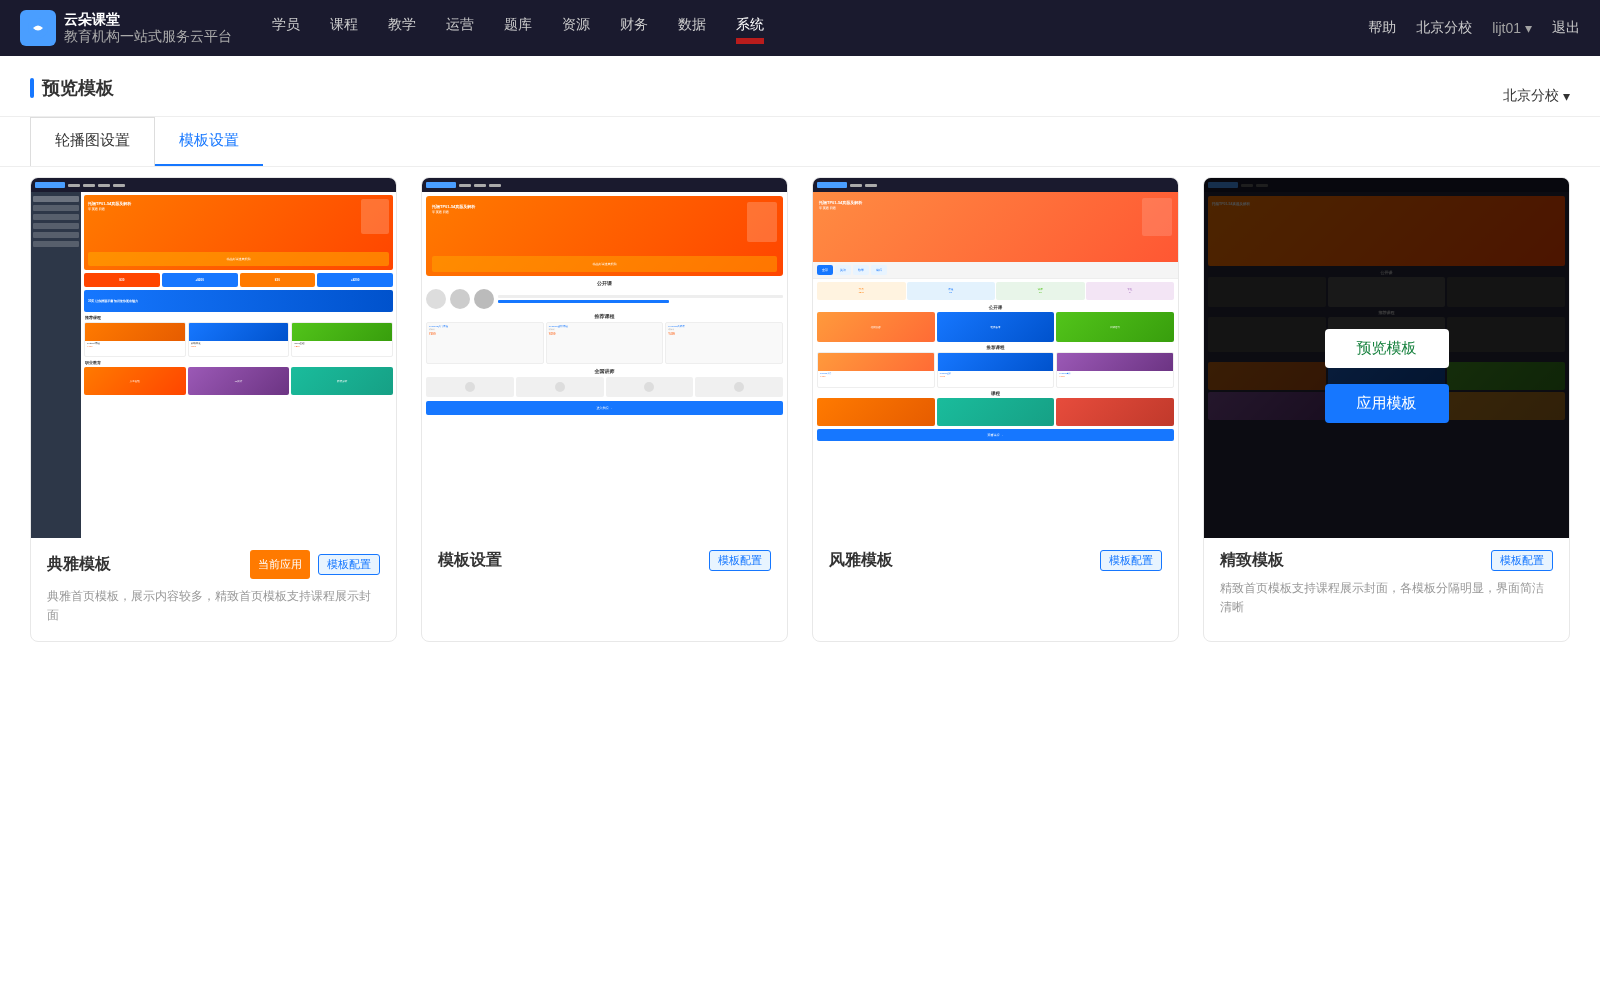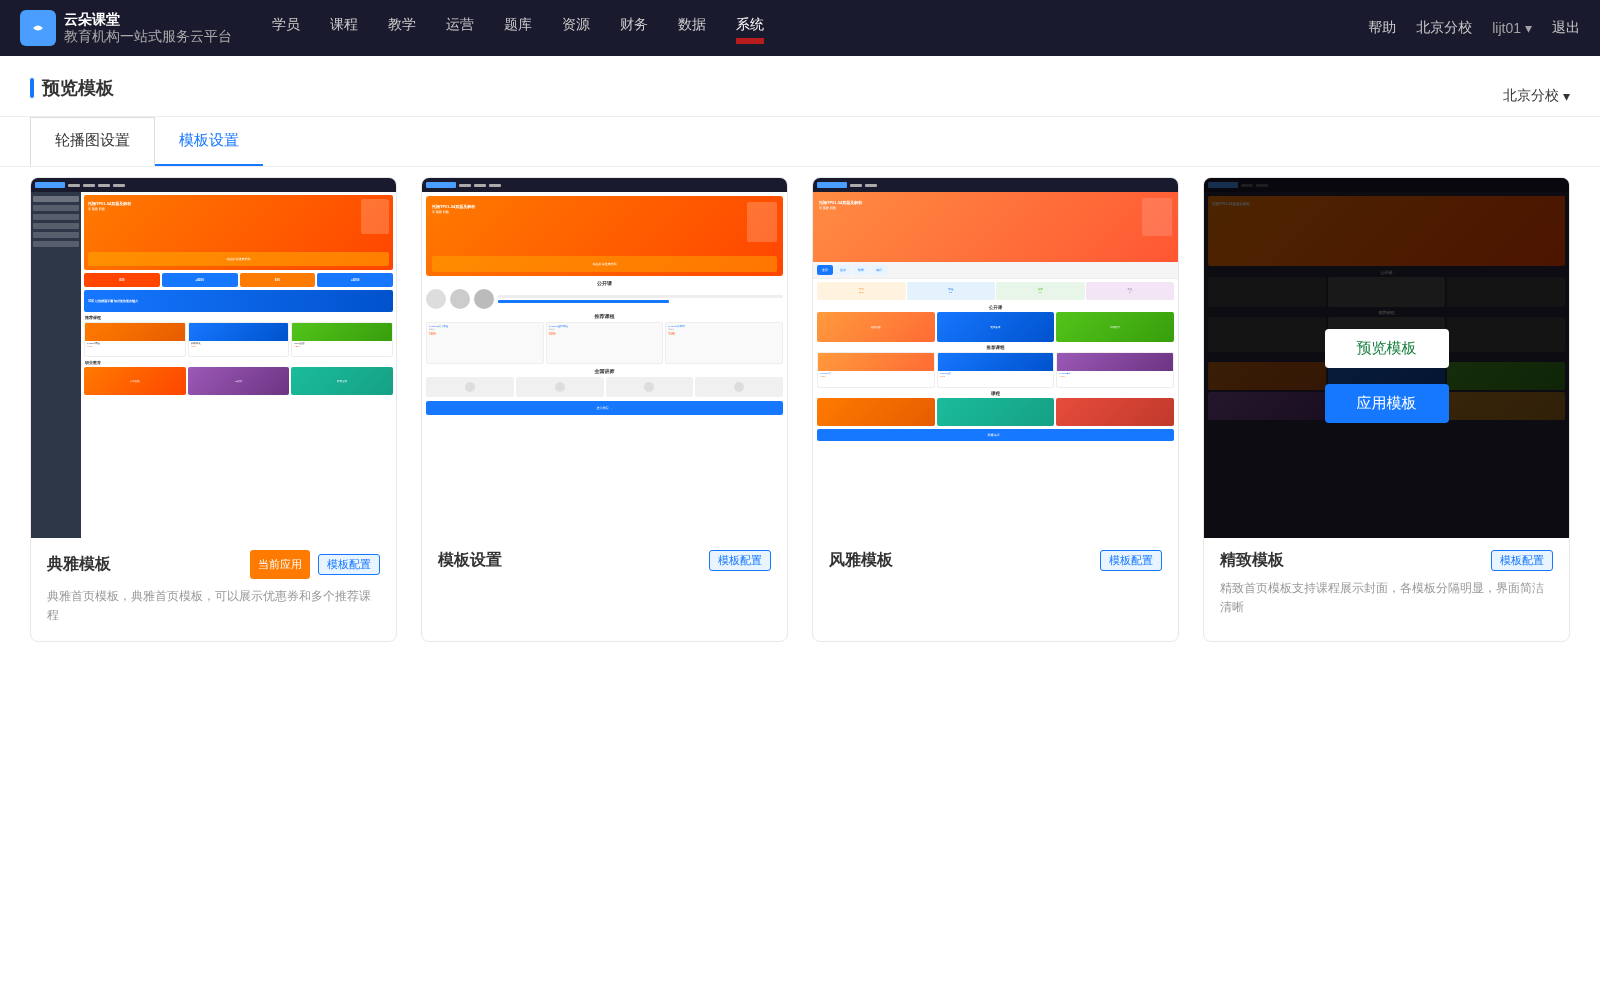--- a/index.html
+++ b/index.html
@@ -218,21 +218,21 @@
         </div>
       </div>
       <div class="template-footer">
         <div class="template-name-row">
           <span class="template-name">典雅模板</span>
           <div class="template-badges">
             <span class="badge-current">当前应用</span>
             <span class="badge-config">模板配置</span>
           </div>
         </div>
-        <div class="template-desc">典雅首页模板，典雅首页模板，可以展示优惠券和多个推荐课程</div>
+        <div class="template-desc">典雅首页模板，展示内容较多，精致首页模板支持课程展示封面</div>
       </div>
     </div>
 
     <div class="template-card">
       <div class="template-preview">
         <div style="width:100%;height:100%;background:white;overflow:hidden;">
           <div style="height:14px;background:#1a1a2e;display:flex;align-items:center;padding:0 4px;gap:3px;">
             <div style="height:6px;width:30px;background:#4a9eff;border-radius:1px;"></div>
             <div style="height:4px;flex:1;display:flex;gap:3px;align-items:center;">
               <div style="height:3px;width:12px;background:#aaa;border-radius:1px;"></div>

